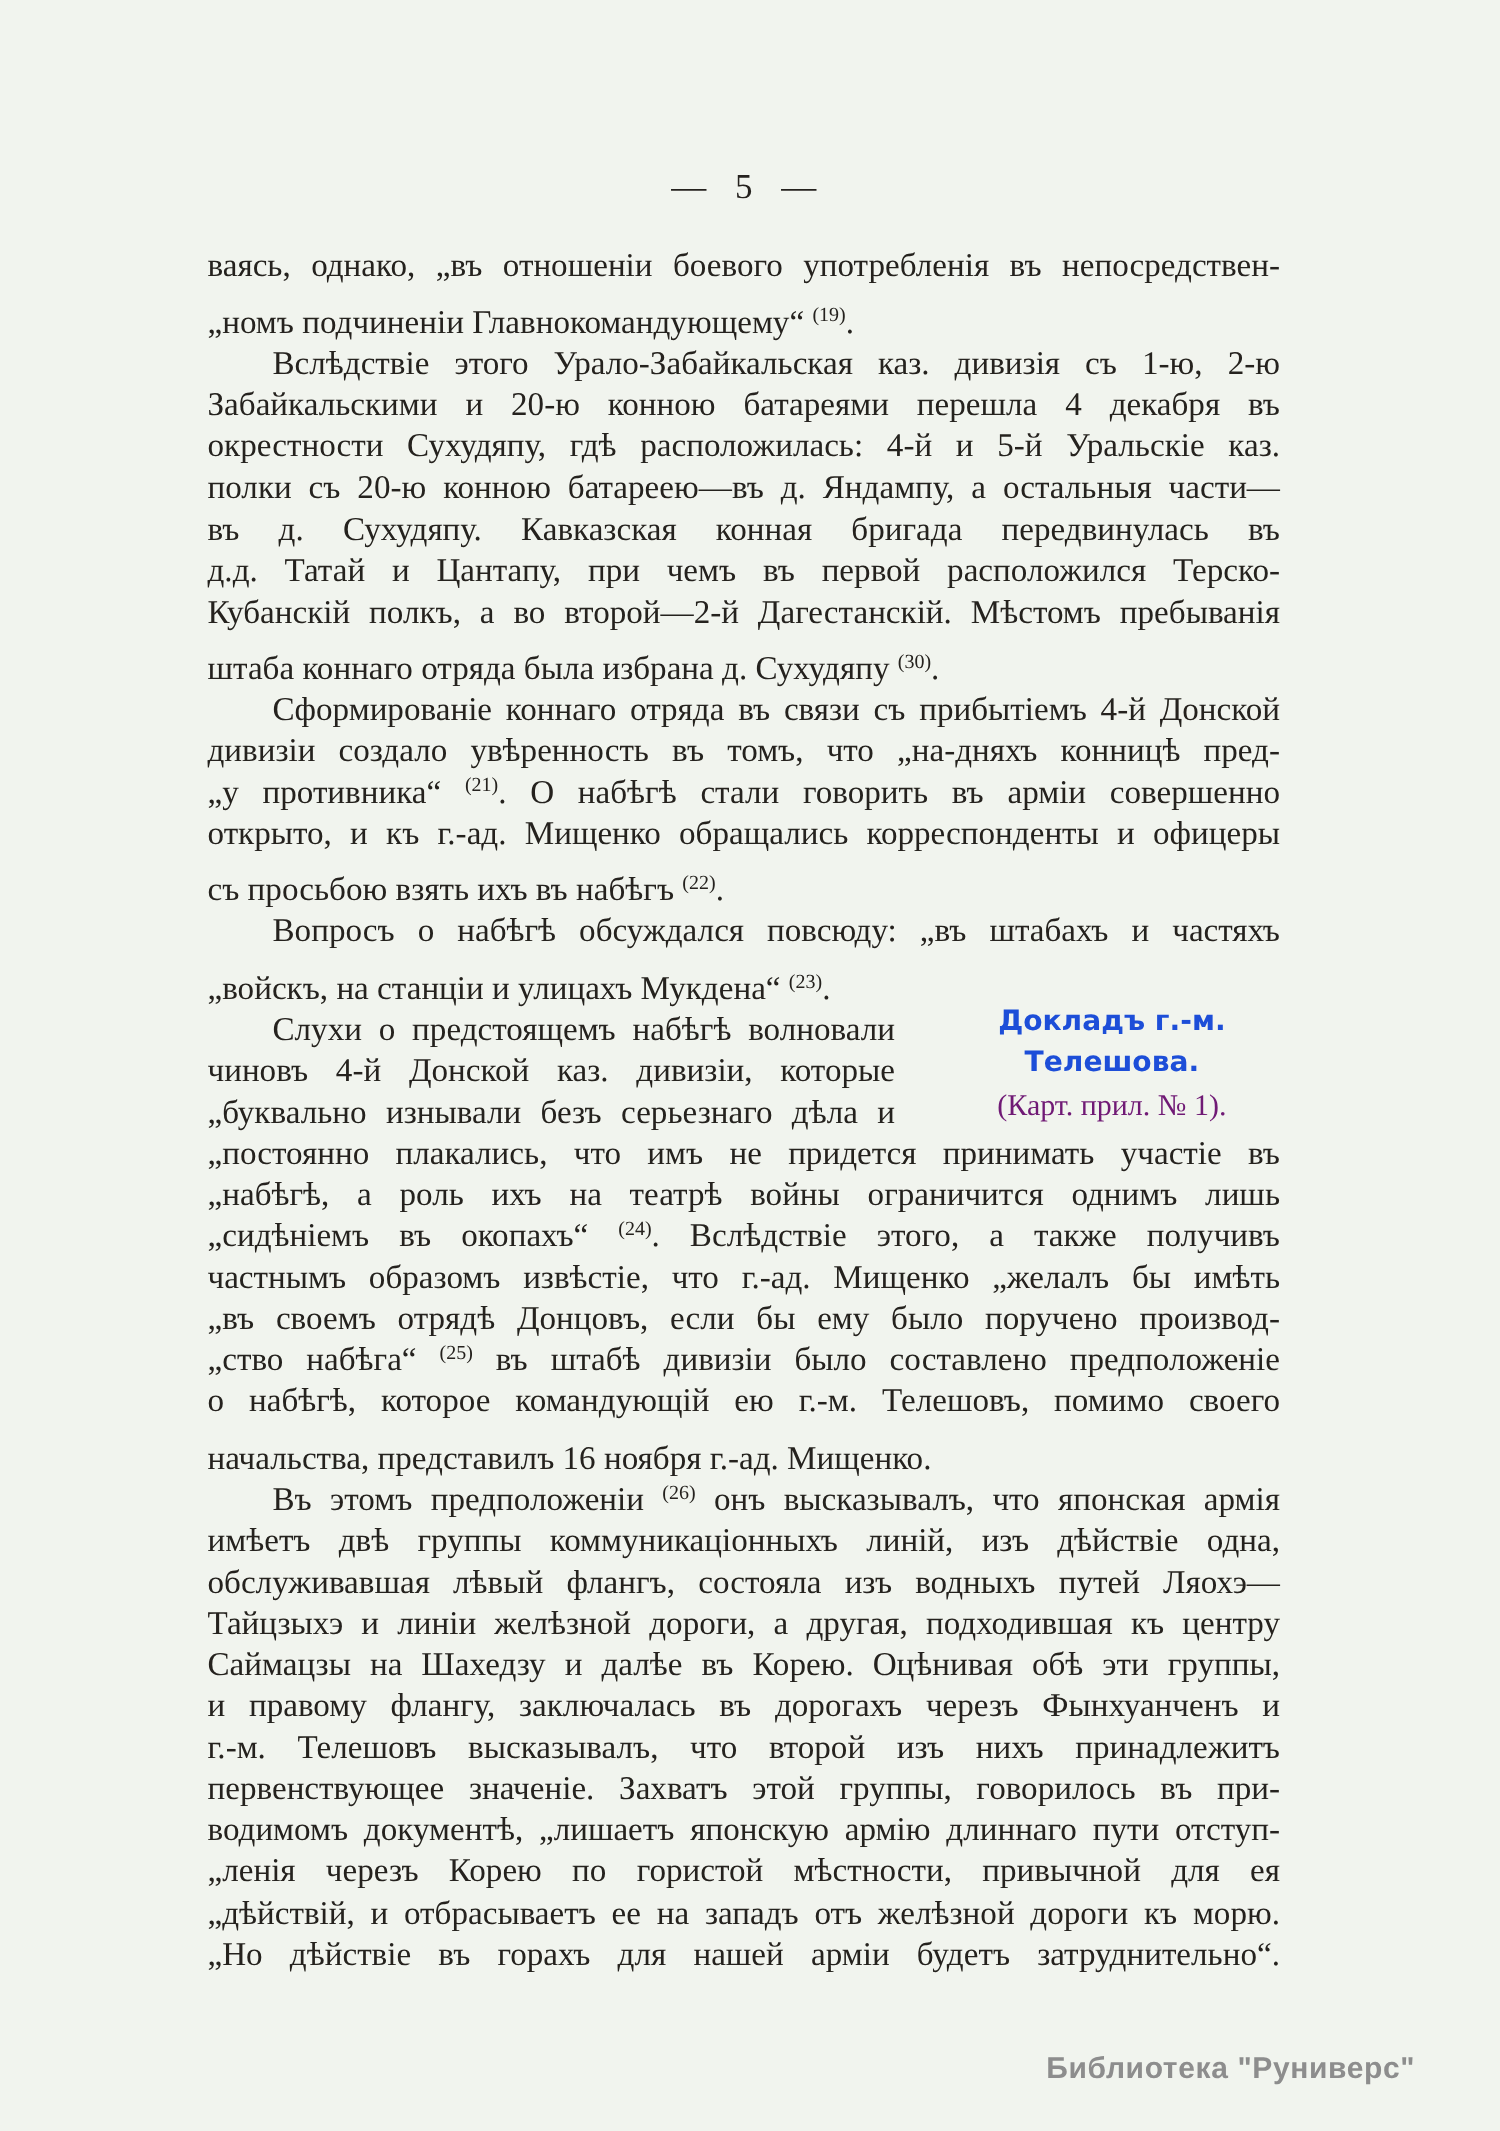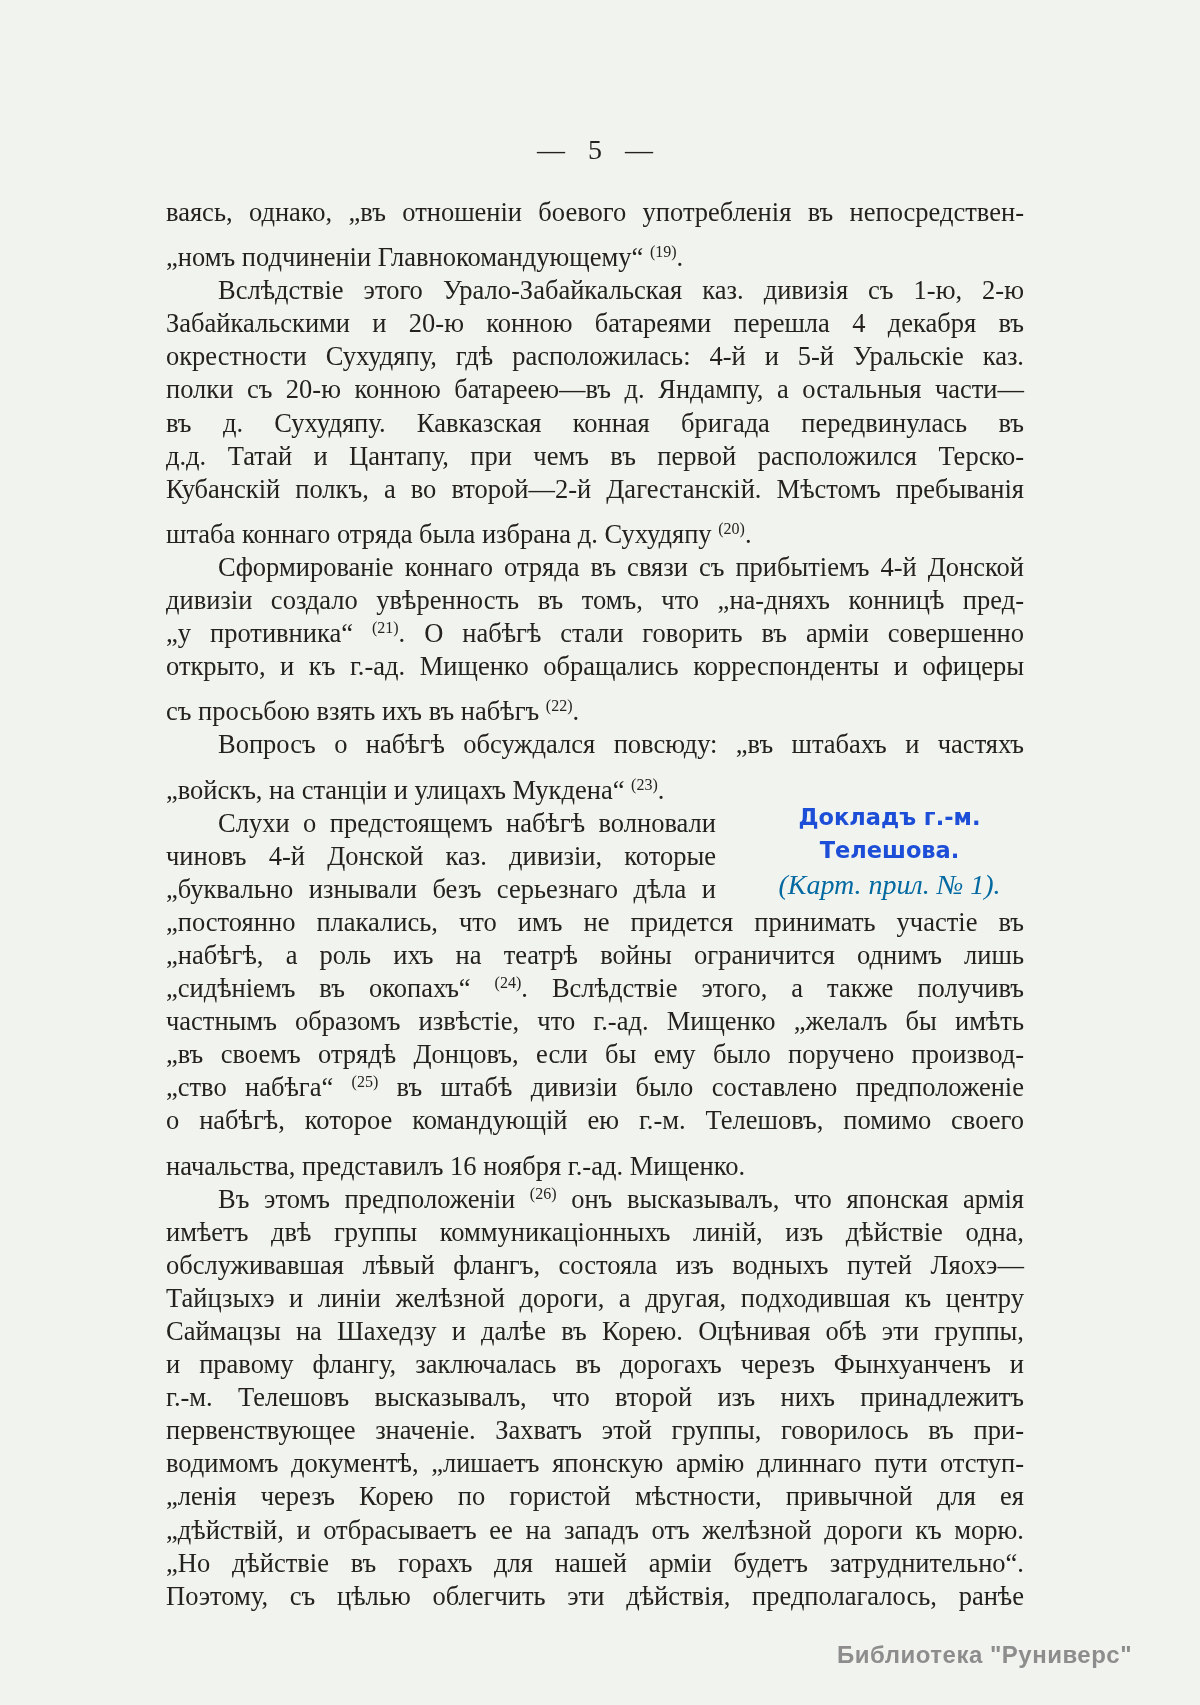--- a/index.html
+++ b/index.html
@@ -32,22 +32,22 @@
   }
   .note {
     position:absolute; left:742px; top:801px; width:295px;
     text-align:center;
   }
   .note-title {
     font-family:"DejaVu Sans","Liberation Sans",sans-serif;
     font-weight:bold; font-size:22.5px; line-height:33px; color:#1d4ed8;
   }
   .note-ref {
-    font-style:italic; font-size:28px; line-height:36px;
-    font-family:"Liberation Serif","DejaVu Serif",serif; color:#0369a1;
+    font-size:24px; line-height:36px;
+    font-family:"Liberation Serif","DejaVu Serif",serif; color:#701a75;
   }
   .watermark {
     position:absolute; left:837px; top:1641px;
     font-family:"Liberation Sans","DejaVu Sans",sans-serif;
     font-weight:bold; font-size:24px; color:#8d8d8d; letter-spacing:0.5px;
   }
 </style>
 </head>
 <body>
 
@@ -58,21 +58,21 @@
   <div class="textblock">
     <div class="line">ваясь, однако, „въ отношеніи боевого употребленія въ непосредствен-</div>
     <div class="line s"><span>„номъ подчиненіи Главнокомандующему“ </span><sup>(19)</sup><span>.</span></div>
     <div class="line ind">Вслѣдствіе этого Урало-Забайкальская каз. дивизія съ 1-ю, 2-ю</div>
     <div class="line">Забайкальскими и 20-ю конною батареями перешла 4 декабря въ</div>
     <div class="line">окрестности Сухудяпу, гдѣ расположилась: 4-й и 5-й Уральскіе каз.</div>
     <div class="line">полки съ 20-ю конною батареею—въ д. Яндампу, а остальныя части—</div>
     <div class="line">въ д. Сухудяпу. Кавказская конная бригада передвинулась въ</div>
     <div class="line">д.д. Татай и Цантапу, при чемъ въ первой расположился Терско-</div>
     <div class="line">Кубанскій полкъ, а во второй—2-й Дагестанскій. Мѣстомъ пребыванія</div>
-    <div class="line s"><span>штаба коннаго отряда была избрана д. Сухудяпу </span><sup>(20)</sup><span>.</span></div>
+    <div class="line s"><span>штаба коннаго отряда была избрана д. Сухудяпу </span><sup>(30)</sup><span>.</span></div>
     <div class="line ind">Сформированіе коннаго отряда въ связи съ прибытіемъ 4-й Донской</div>
     <div class="line">дивизіи создало увѣренность въ томъ, что „на-дняхъ конницѣ пред-</div>
     <div class="line"><span>„у противника“ </span><sup>(21)</sup><span>. О набѣгѣ стали говорить въ арміи совершенно</span></div>
     <div class="line">открыто, и къ г.-ад. Мищенко обращались корреспонденты и офицеры</div>
     <div class="line s"><span>съ просьбою взять ихъ въ набѣгъ </span><sup>(22)</sup><span>.</span></div>
     <div class="line ind">Вопросъ о набѣгѣ обсуждался повсюду: „въ штабахъ и частяхъ</div>
     <div class="line s"><span>„войскъ, на станціи и улицахъ Мукдена“ </span><sup>(23)</sup><span>.</span></div>
     <div class="line ind narrow">Слухи о предстоящемъ набѣгѣ волновали</div>
     <div class="line narrow">чиновъ 4-й Донской каз. дивизіи, которые</div>
     <div class="line narrow">„буквально изнывали безъ серьезнаго дѣла и</div>
@@ -89,21 +89,20 @@
     <div class="line">обслуживавшая лѣвый флангъ, состояла изъ водныхъ путей Ляохэ—</div>
     <div class="line">Тайцзыхэ и линіи желѣзной дороги, а другая, подходившая къ центру</div>
     <div class="line">Саймацзы на Шахедзу и далѣе въ Корею. Оцѣнивая обѣ эти группы,</div>
     <div class="line">и правому флангу, заключалась въ дорогахъ черезъ Фынхуанченъ и</div>
     <div class="line">г.-м. Телешовъ высказывалъ, что второй изъ нихъ принадлежитъ</div>
     <div class="line">первенствующее значеніе. Захватъ этой группы, говорилось въ при-</div>
     <div class="line">водимомъ документѣ, „лишаетъ японскую армію длиннаго пути отступ-</div>
     <div class="line">„ленія черезъ Корею по гористой мѣстности, привычной для ея</div>
     <div class="line">„дѣйствій, и отбрасываетъ ее на западъ отъ желѣзной дороги къ морю.</div>
     <div class="line">„Но дѣйствіе въ горахъ для нашей арміи будетъ затруднительно“.</div>
-    <div class="line">Поэтому, съ цѣлью облегчить эти дѣйствія, предполагалось, ранѣе</div>
   </div>
 
   <div class="note">
     <div class="note-title">Докладъ г.-м. Телешова.</div>
     <div class="note-ref">(Карт. прил. № 1).</div>
   </div>
 
   <div class="watermark">Библиотека "Руниверс"</div>
 
 </div>

